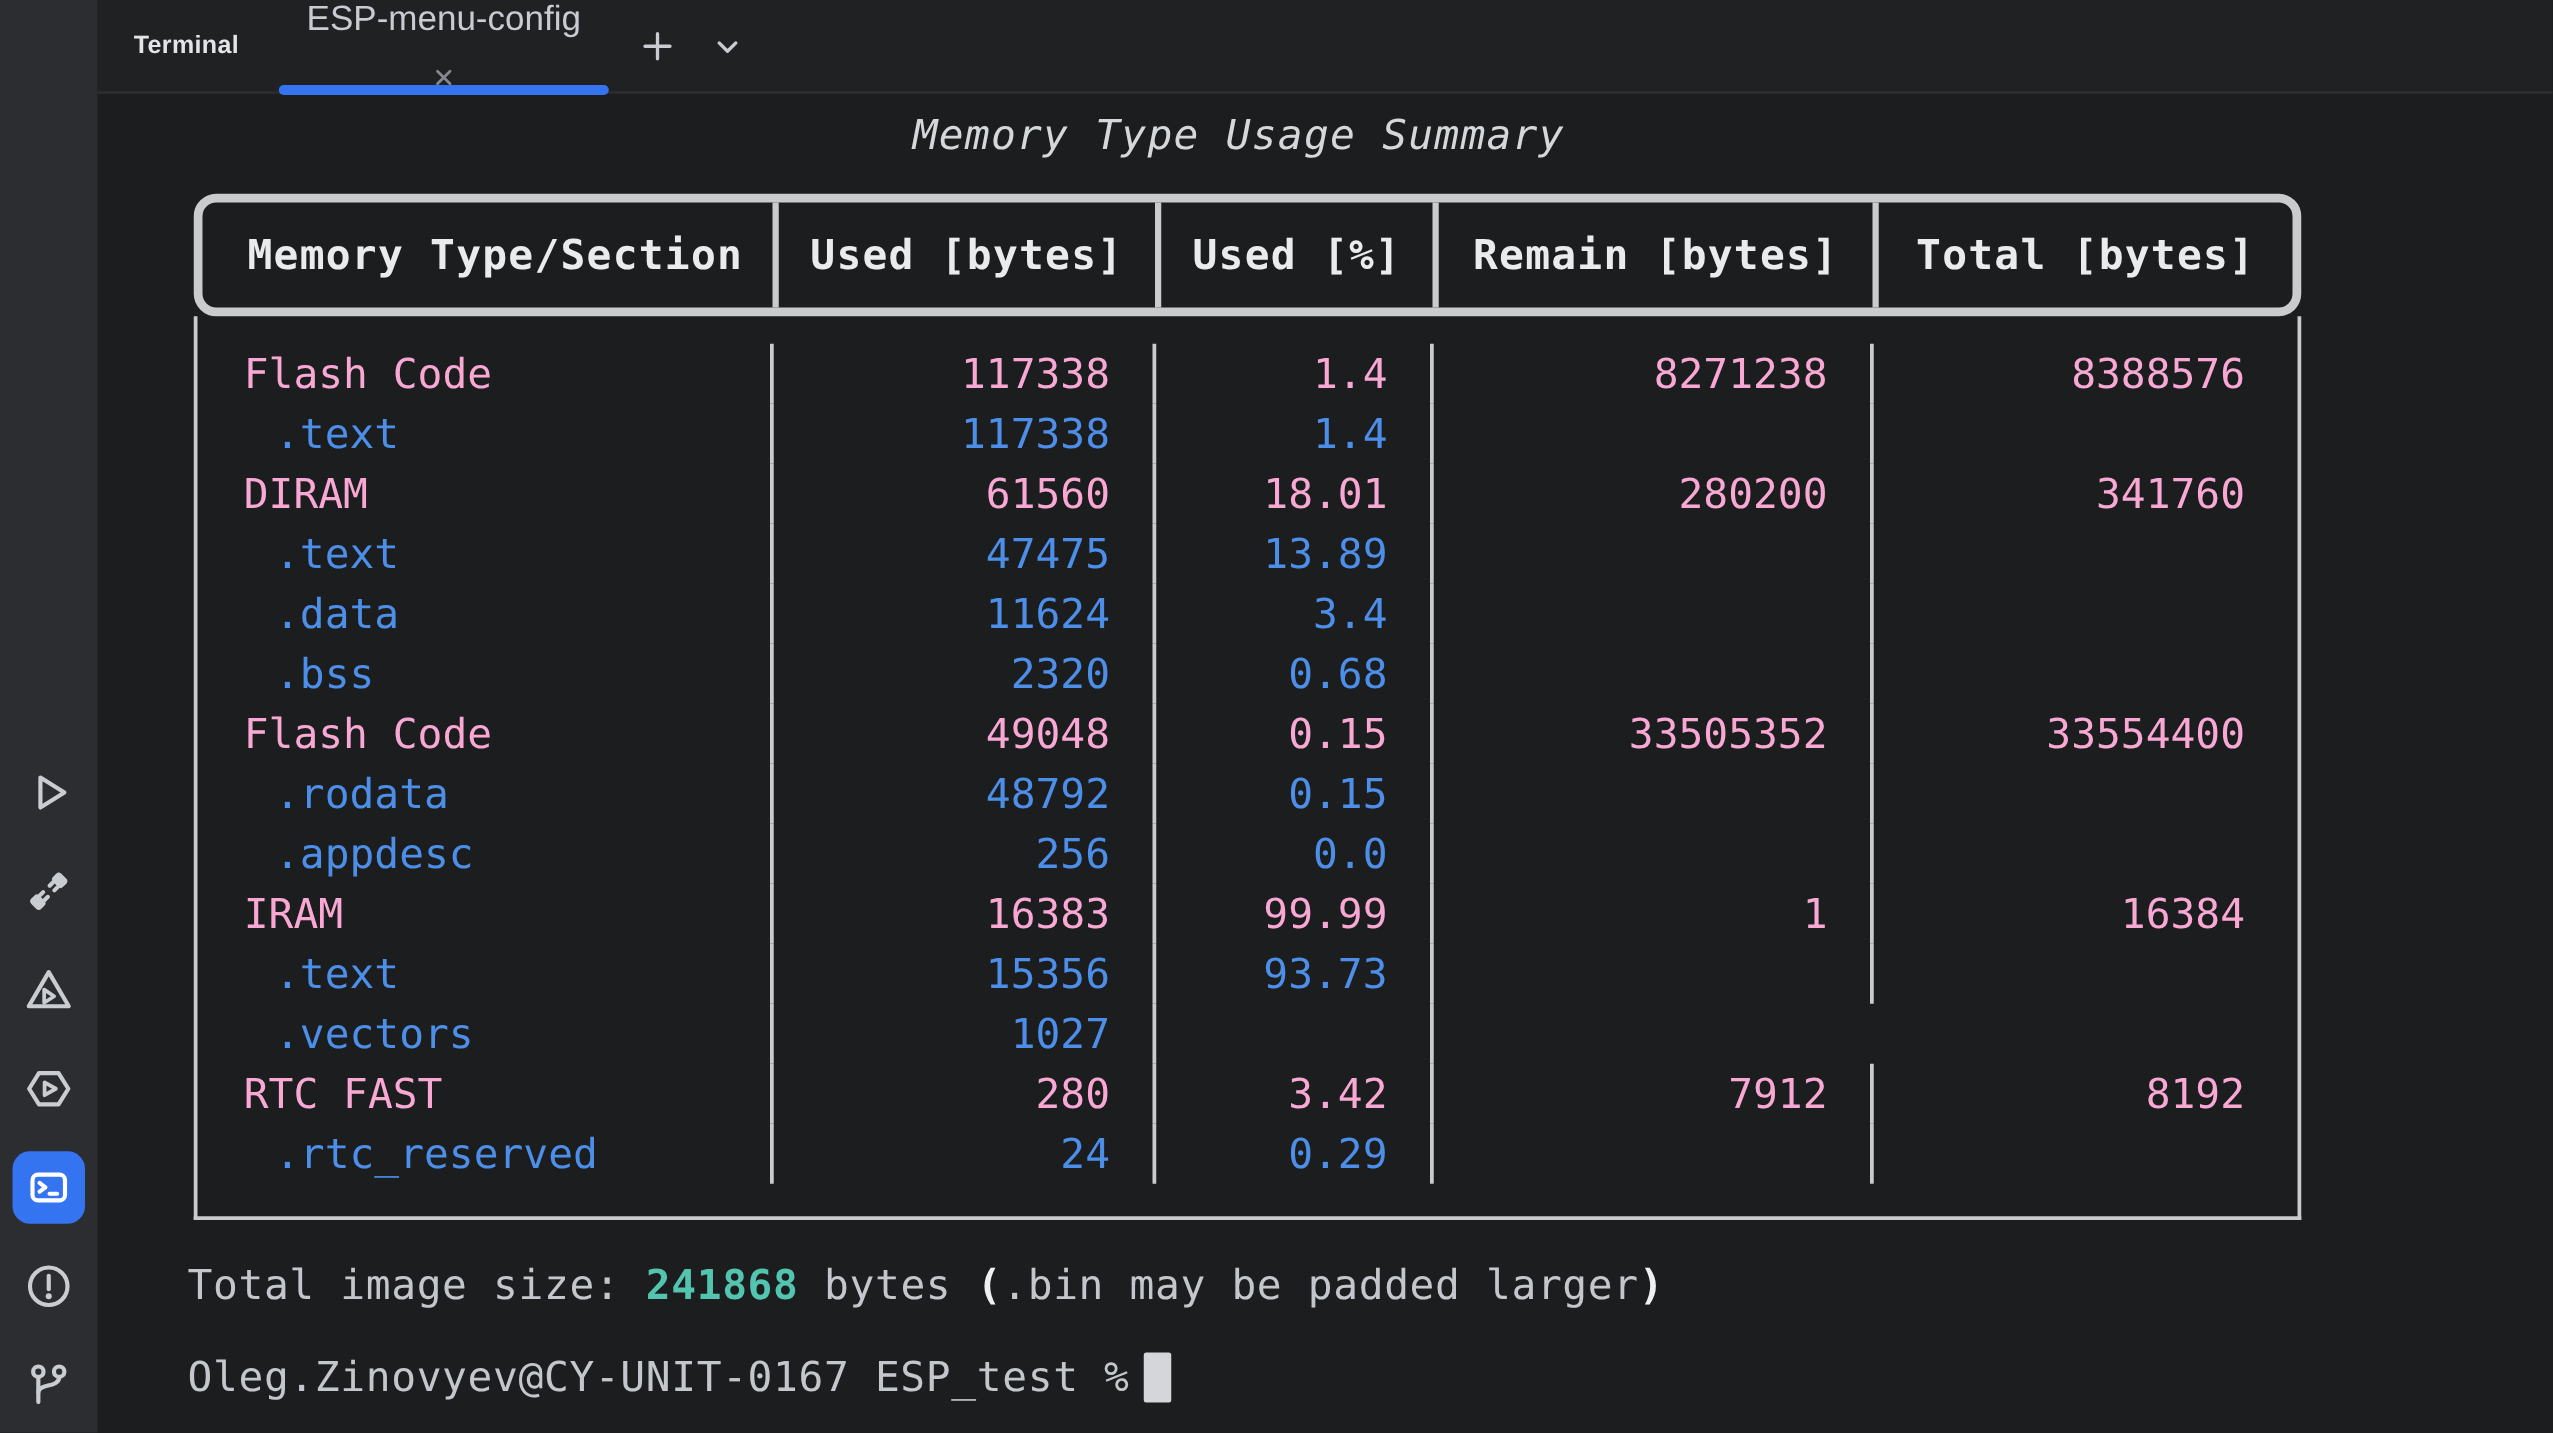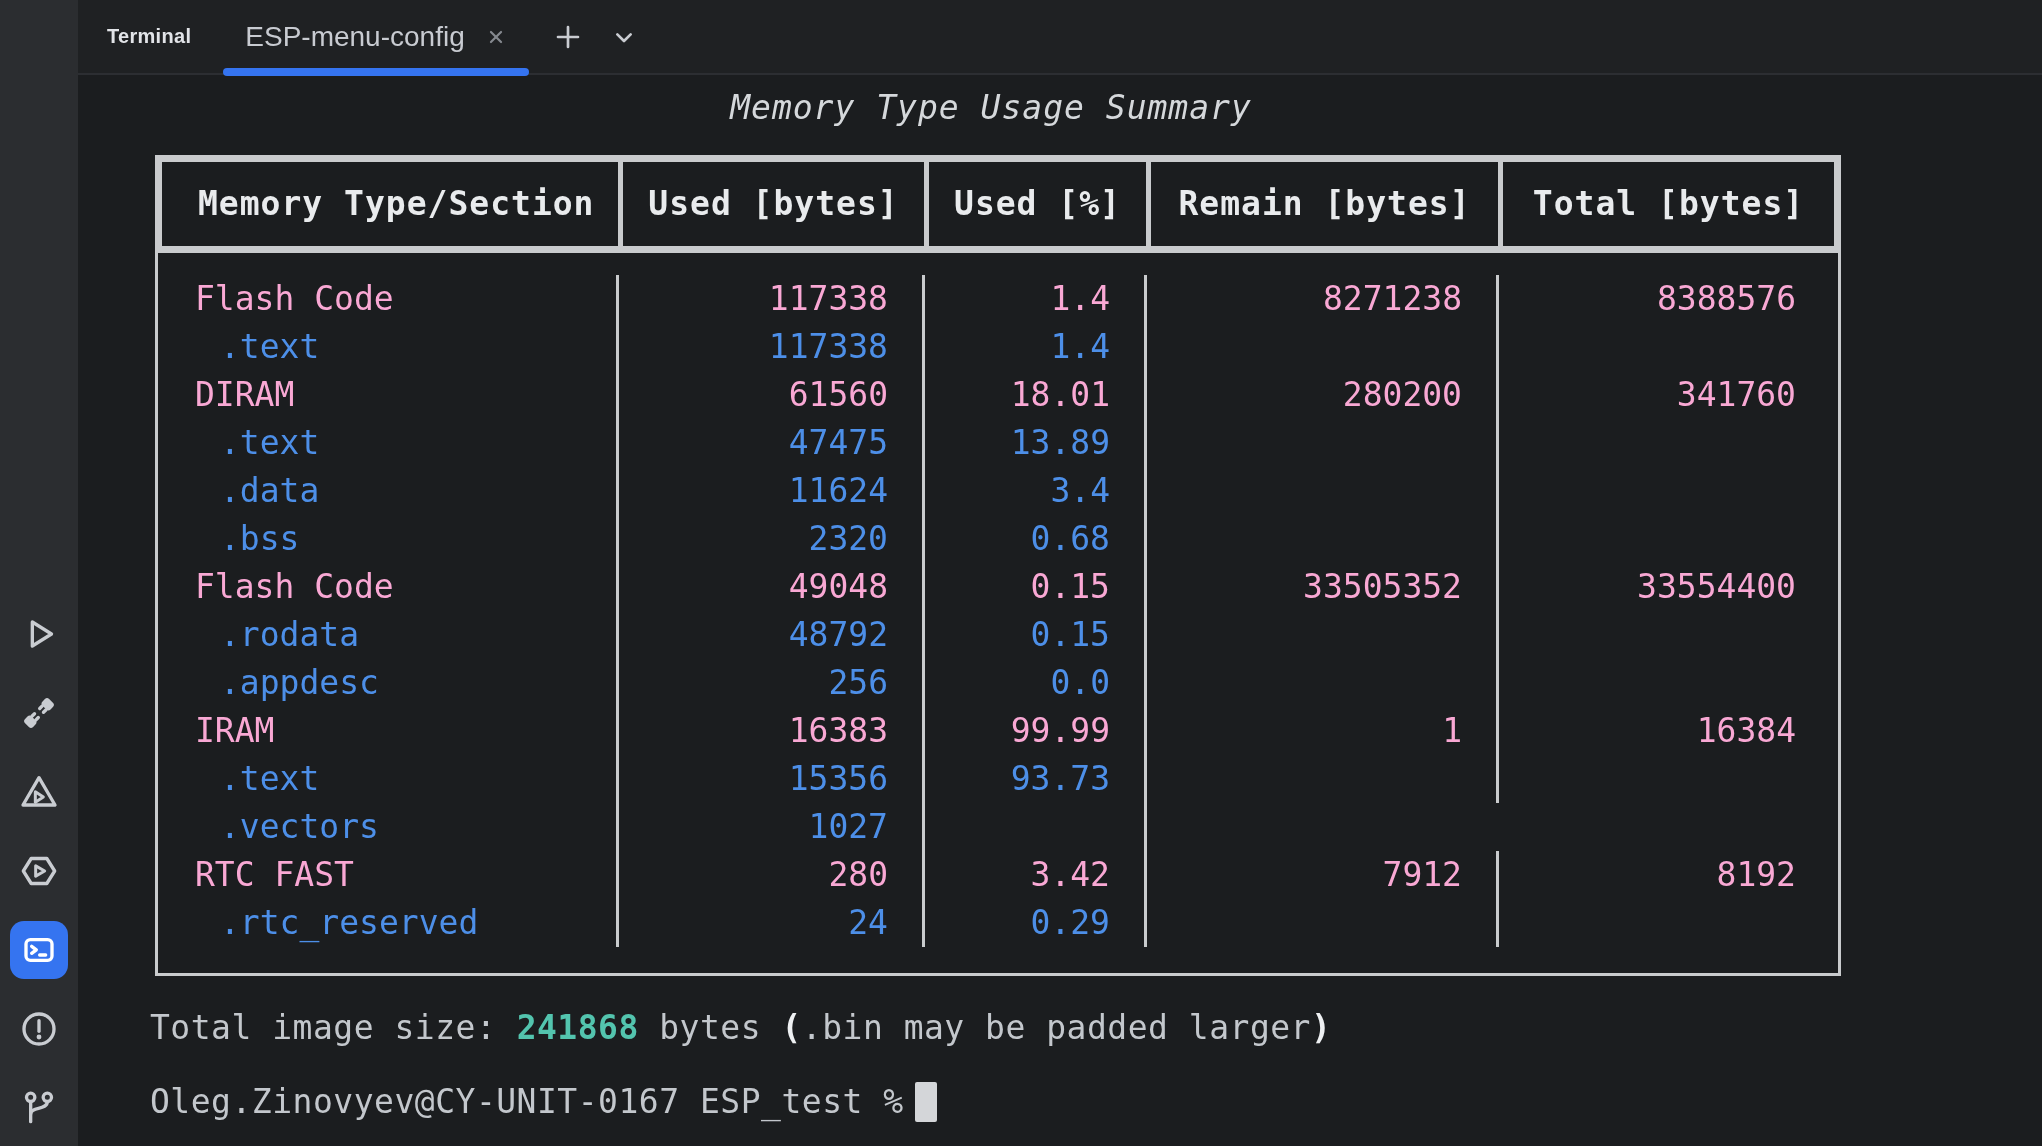--- a/index.html
+++ b/index.html
@@ -34,20 +34,21 @@
     height:75px; background:#1f2123; border-bottom:2px solid #2c2e32;
     display:flex; align-items:center;
   }
   .tool-title {
     margin-left:29px; font-size:20px; font-weight:bold; color:#e2e4e8; letter-spacing:.3px;
   }
   .tab {
     position:relative; margin-left:30px; height:75px;
     display:flex; align-items:center; gap:20px; padding:0 24px;
     cursor:pointer;
+    flex-direction:column;
   }
   .tab-label { font-size:28px; color:#c8cbd1; }
   .tab.active::after {
     content:""; position:absolute; left:2px; right:2px; bottom:-2px;
     height:8px; background:#3574f0; border-radius:5px;
   }
   .tab-close { display:flex; align-items:center; cursor:pointer; }
   .tab-close svg { width:22px; height:22px; }
   .ic-dim { fill:none; stroke:#85898f; stroke-width:2.4; stroke-linecap:round; }
   .bar-btn {
@@ -68,20 +69,21 @@
   }
   .term-title {
     width:1682px; text-align:center;
     font-style:italic; color:#d5d8db; letter-spacing:1px;
   }
 
   .mem-table { margin-left:5px; margin-top:23px; width:1686px; }
   .grid-cols {
     display:grid;
     grid-template-columns:461px 306px 222px 352px 331px;
+    border-radius:18px;
   }
   .mem-head {
     border:7px solid #c9cbcd;
     height:98px; width:1686px;
   }
   .mem-head .hcell {
     display:flex; align-items:center; justify-content:center;
     border-right:5px solid #c9cbcd;
     color:#e9ebed; font-weight:bold; letter-spacing:1px;
   }

